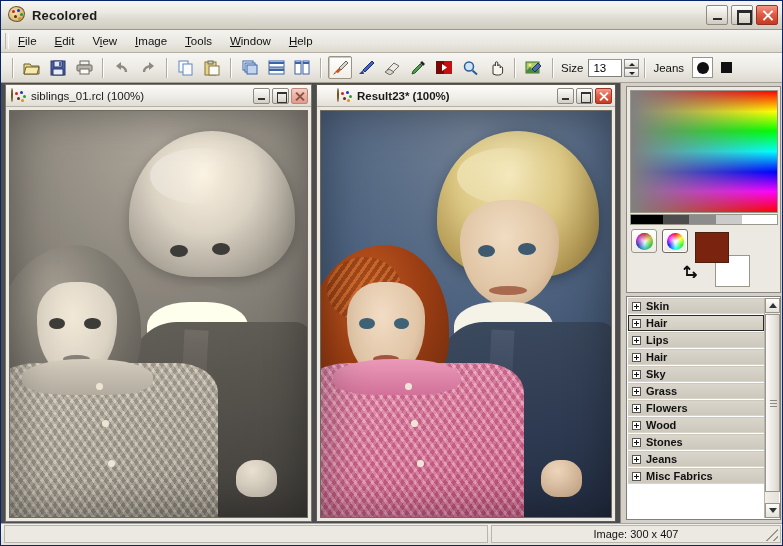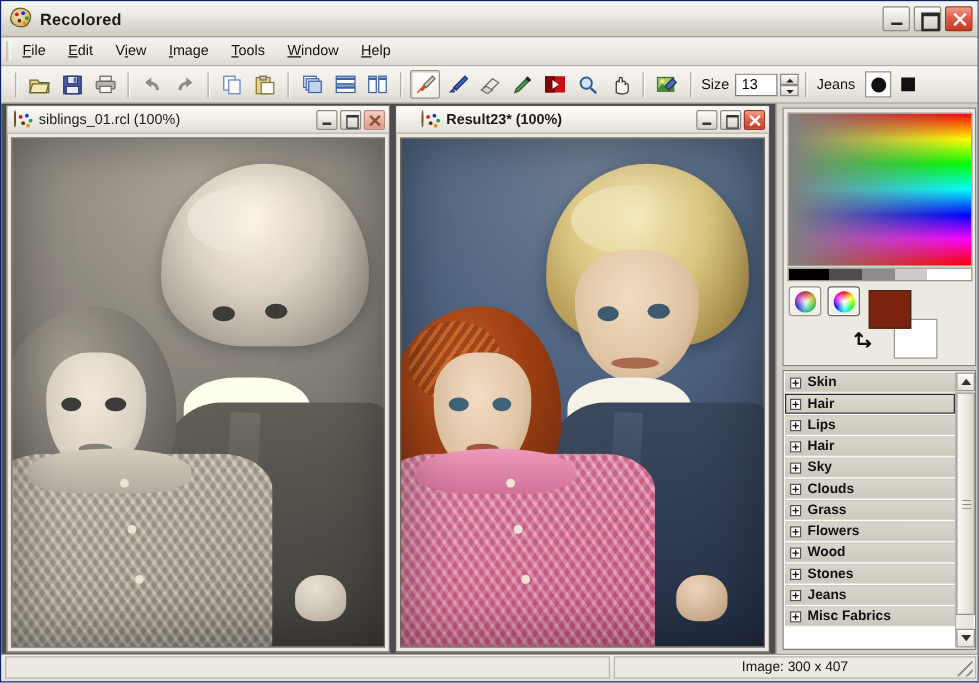--- a/index.html
+++ b/index.html
@@ -709,24 +709,20 @@
         <div class="litem">
             <span class="plusbox"></span>
             <span>Hair</span>
           </div>
         <div class="litem">
             <span class="plusbox"></span>
             <span>Sky</span>
           </div>
         <div class="litem">
             <span class="plusbox"></span>
-            <span>Clouds</span>
-          </div>
-        <div class="litem">
-            <span class="plusbox"></span>
             <span>Grass</span>
           </div>
         <div class="litem">
             <span class="plusbox"></span>
             <span>Flowers</span>
           </div>
         <div class="litem">
             <span class="plusbox"></span>
             <span>Wood</span>
           </div>

